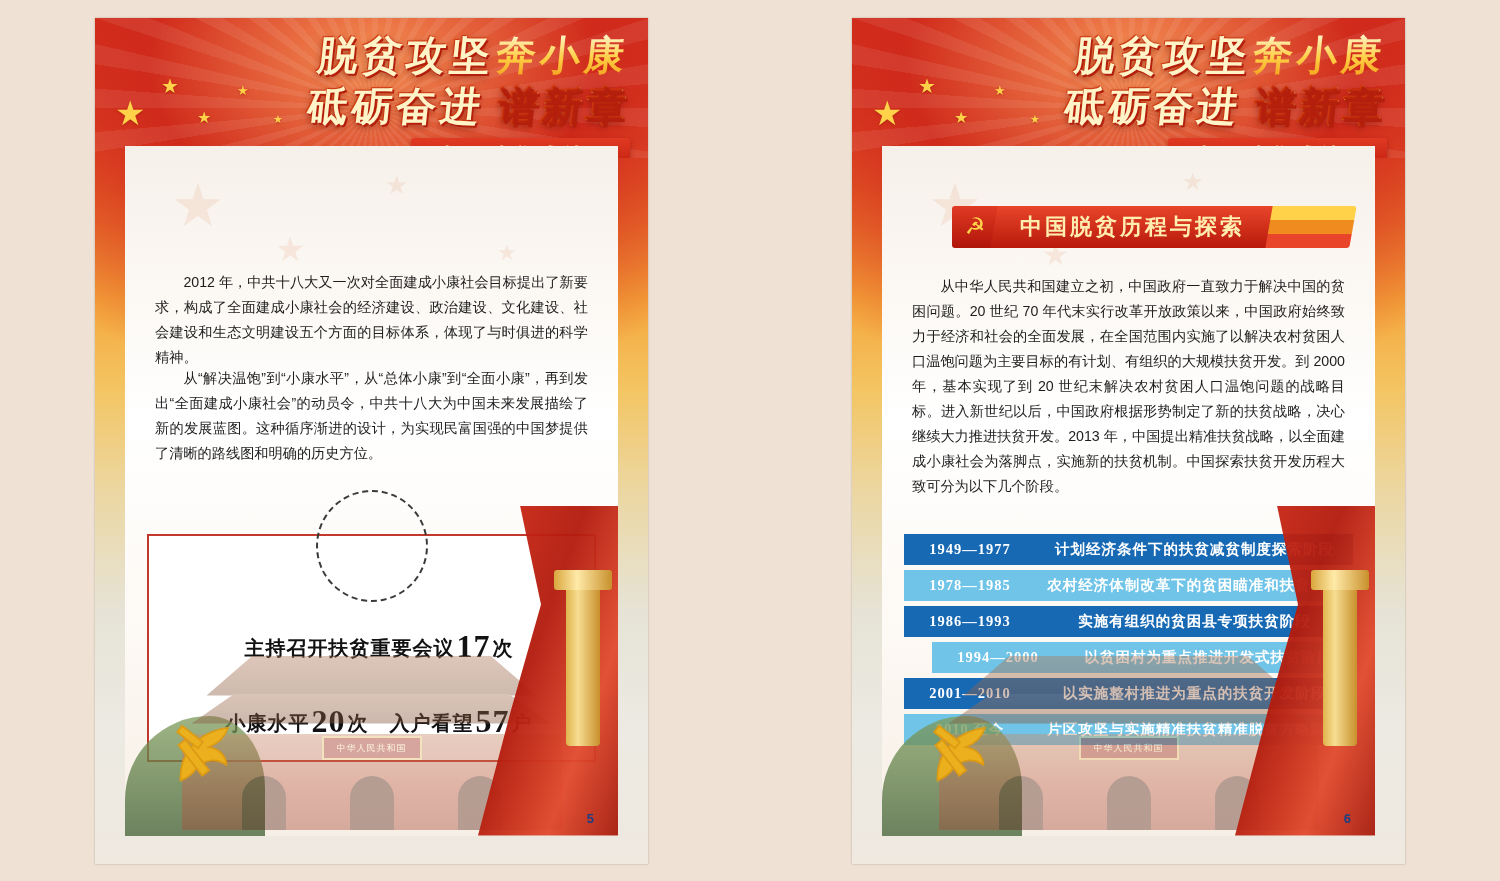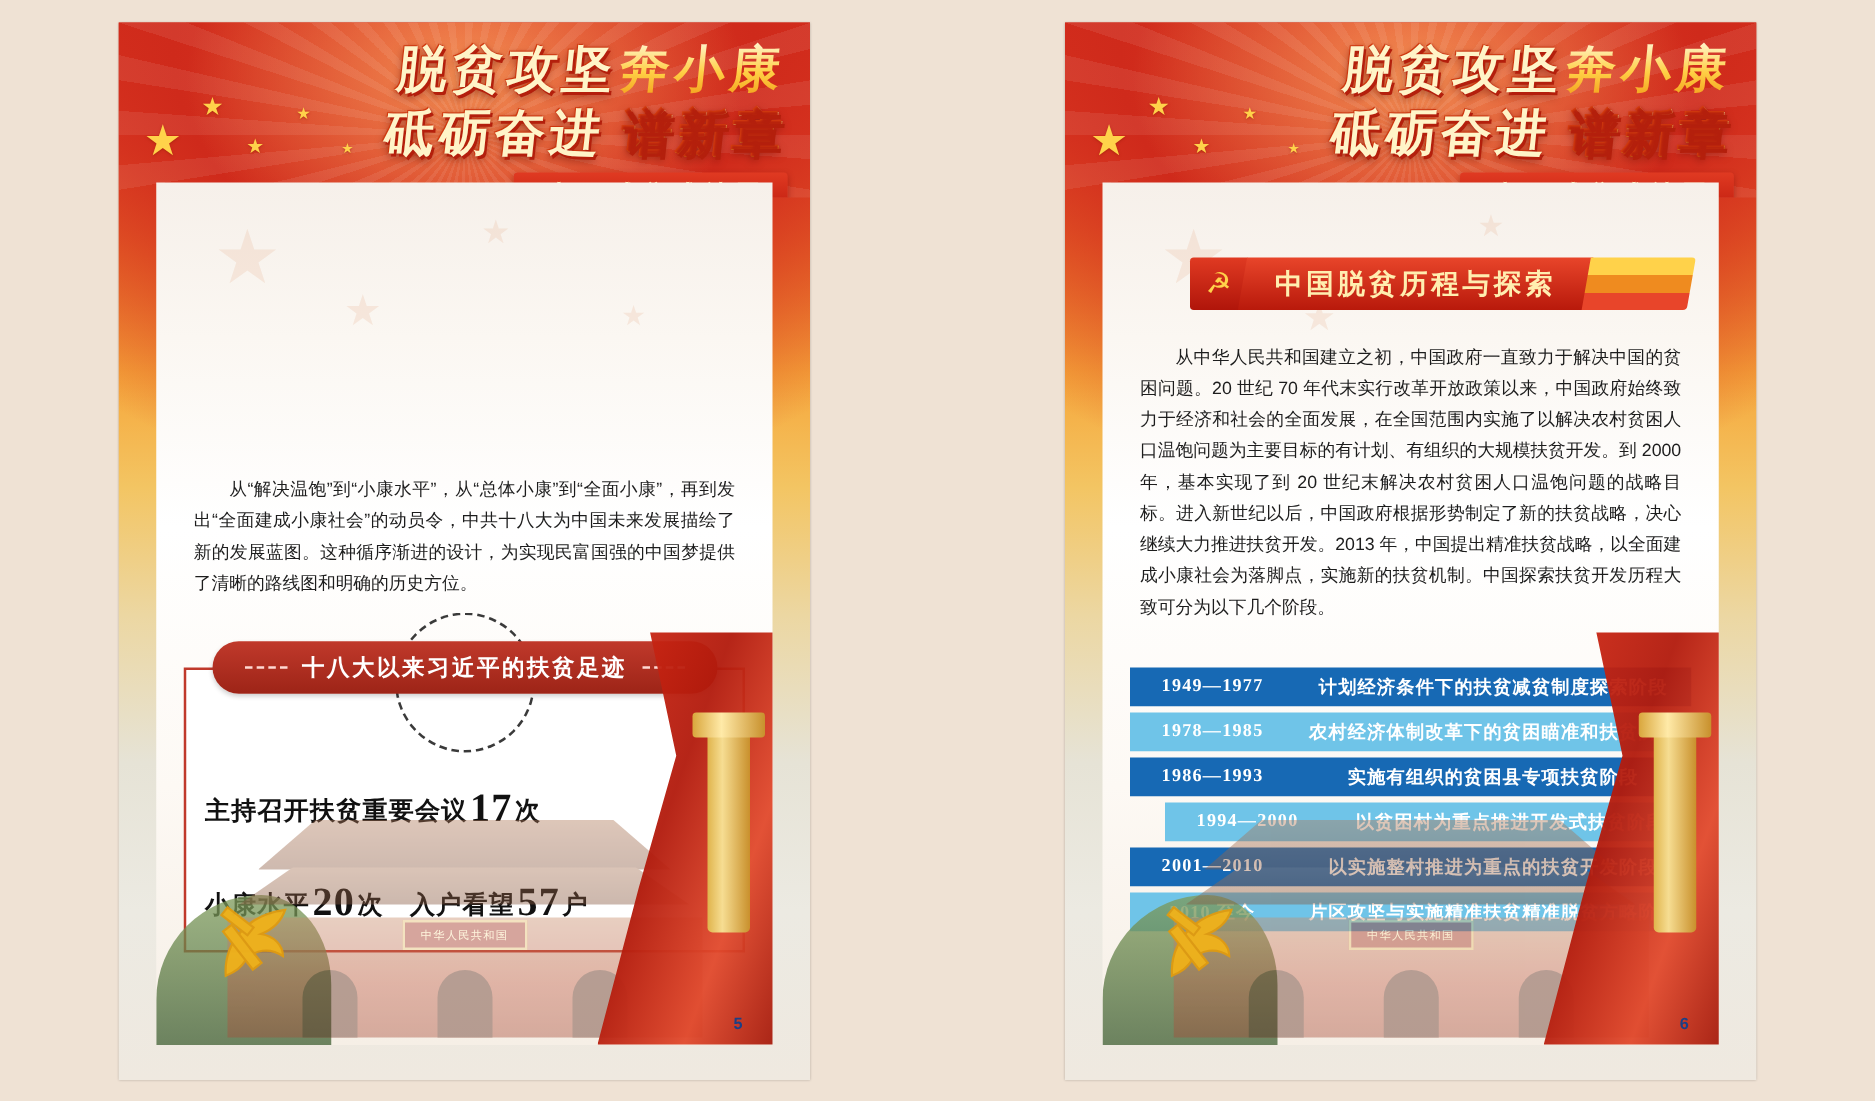--- a/index.html
+++ b/index.html
@@ -206,20 +206,21 @@
     font-size:18px;font-weight:bold;letter-spacing:2px;
     white-space:nowrap;
     box-shadow:0 2px 4px rgba(0,0,0,.2);
     display:flex;align-items:center;gap:12px;
   }
   .fp-banner .dash{
     display:inline-block;width:34px;height:0;
     border-top:2px dashed #ffd9d2;
   }
   .fp-line{
+    text-align:center;
     color:#111;
     font-weight:bold;
     letter-spacing:1px;
     padding-left:15px;
   }
   .fp-line .num{
     font-family:"Liberation Serif","DejaVu Serif",serif;
     font-size:32px;
     vertical-align:-2px;
     margin:0 2px;
@@ -300,31 +301,29 @@
       </div>
     </div>
 
     <div class="page-inner">
       <div class="star-wm" style="left:46px;top:30px;font-size:60px;">★</div>
       <div class="star-wm" style="left:150px;top:86px;font-size:34px;">★</div>
       <div class="star-wm" style="left:260px;top:26px;font-size:26px;">★</div>
       <div class="star-wm" style="left:372px;top:96px;font-size:22px;">★</div>
 
       <div class="content">
-        <div class="para-block" style="top:234px;">
+        <div class="para-block" style="top:124px;">
+          <p class="body">2012 年，中共十八大又一次对全面建成小康社会目标提出了新要求，构成了全面建成小康社会的经济建设、政治建设、文化建设、社会建设和生态文明建设五个方面的目标体系，体现了与时俱进的科学精神。</p>
+        </div>
+        <div class="para-block" style="top:220px;">
           <p class="body">从“解决温饱”到“小康水平”，从“总体小康”到“全面小康”，再到发出“全面建成小康社会”的动员令，中共十八大为中国未来发展描绘了新的发展蓝图。这种循序渐进的设计，为实现民富国强的中国梦提供了清晰的路线图和明确的历史方位。</p>
         </div>
 
         <div class="footprint" style="top:388px;height:228px;">
           <div class="fp-dashcircle"></div>
-          <div class="fp-banner">
-            <span class="dash"></span>
-            <span>十八大以来习近平的扶贫足迹</span>
-            <span class="dash"></span>
-          </div>
           <div class="fp-line" style="margin-top:92px;">
             <span class="txt">主持召开扶贫重要会议</span><span class="num">17</span><span class="txt">次</span>
           </div>
           <div class="fp-line" style="margin-top:38px;">
             <span class="txt">小康水平</span><span class="num">20</span><span class="txt">次　入户看望</span><span class="num">57</span><span class="txt">户</span>
           </div>
         </div>
       </div>
 
       <div class="scenery">

